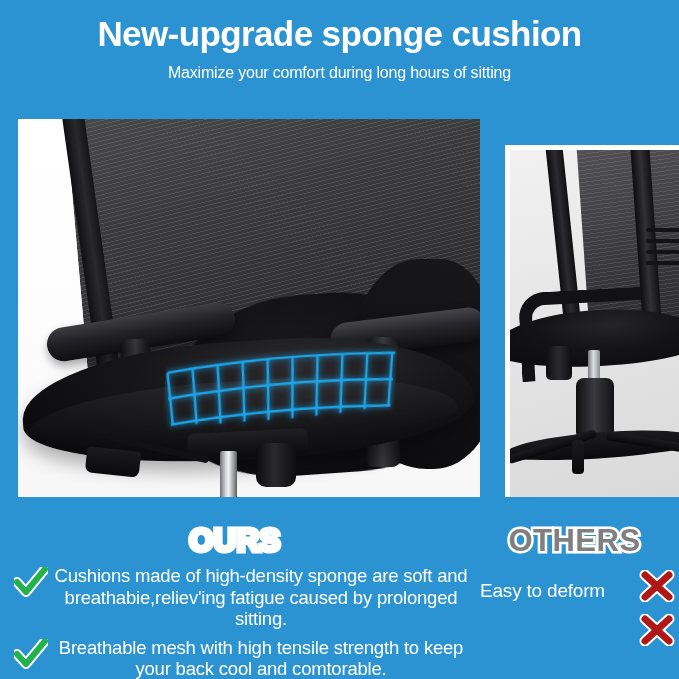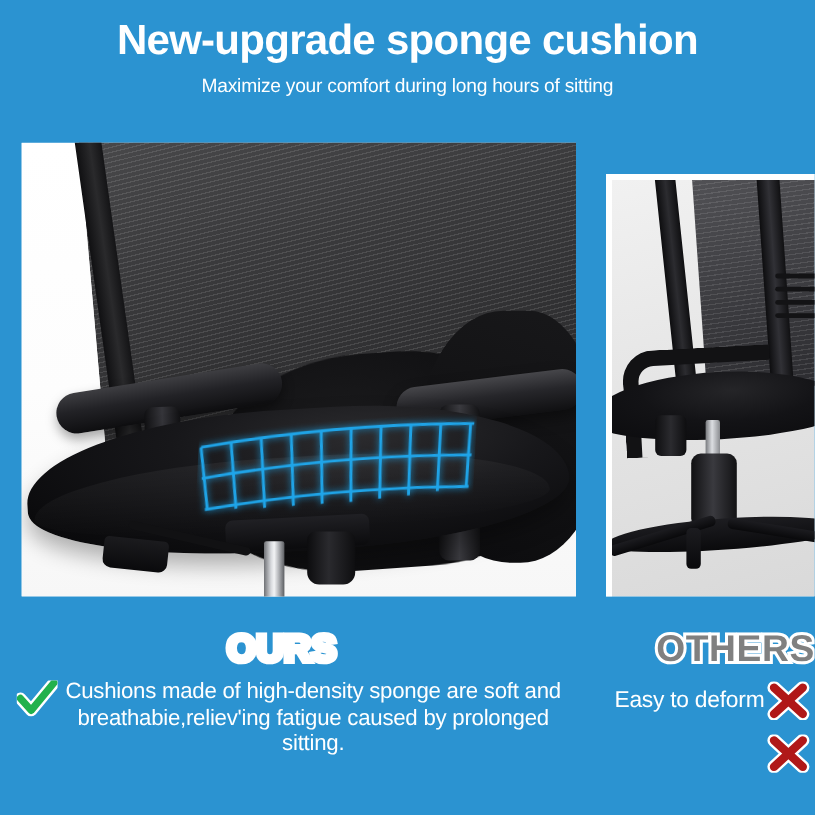--- a/index.html
+++ b/index.html
@@ -195,36 +195,36 @@
   .ours-title,.others-title{
     position:absolute;font-weight:bold;white-space:nowrap;
   }
   .ours-title{
     left:0;top:3px;width:470px;text-align:center;
     font-size:31px;color:#ffffff;letter-spacing:0.5px;
     -webkit-text-stroke:5px #ffffff;paint-order:stroke fill;
     text-shadow:0 0 0 #fff;
   }
   .others-title{
-    left:470px;top:3px;width:209px;text-align:right;
+    left:470px;top:3px;width:209px;text-align:center;
     font-size:31px;color:#808080;letter-spacing:0.5px;
     -webkit-text-stroke:5px #ffffff;paint-order:stroke fill;
   }
 
   .ours-list{position:absolute;left:14px;top:44px;width:458px;}
   .ours-item{position:relative;display:flex;align-items:flex-start;margin-bottom:6px;}
   .chk{flex:0 0 auto;width:34px;height:30px;margin-right:2px;margin-top:3px;}
   .ours-text{
     font-size:18.5px;line-height:21.5px;color:#ffffff;letter-spacing:-0.2px;
     padding-top:1px;
     text-align:center;
   }
 
   .others-list{position:absolute;left:470px;top:46px;width:205px;}
-  .others-item{display:flex;align-items:center;justify-content:flex-end;height:36px;margin-bottom:8px;}
+  .others-item{display:flex;align-items:flex-end;justify-content:flex-end;height:36px;margin-bottom:8px;gap:32px;}
   .others-text{font-size:19px;color:#ffffff;letter-spacing:-0.2px;white-space:nowrap;}
   .xmk{flex:0 0 auto;width:36px;height:32px;margin-left:2px;}
 </style>
 </head>
 <body>
 
 <div id="stage">
 
   <div class="header">
     <div class="headline">New-upgrade sponge cushion</div>
@@ -303,20 +303,29 @@
       <div class="ours-item">
         <span class="chk">
           <svg width="34" height="30" viewBox="0 0 34 30">
             <path d="M3 15 L12 25 L31 2" fill="none" stroke="#ffffff" stroke-width="10" stroke-linecap="round" stroke-linejoin="round"></path>
             <path d="M3 15 L12 25 L31 2" fill="none" stroke="#22b14c" stroke-width="6" stroke-linecap="round" stroke-linejoin="round"></path>
           </svg>
         </span>
         <span class="ours-text">Cushions made of high-density sponge are soft and breathabie,reliev'ing fatigue caused by prolonged sitting.</span>
       </div>
 
+      <div class="ours-item">
+        <span class="chk">
+          <svg width="34" height="30" viewBox="0 0 34 30">
+            <path d="M3 15 L12 25 L31 2" fill="none" stroke="#ffffff" stroke-width="10" stroke-linecap="round" stroke-linejoin="round"></path>
+            <path d="M3 15 L12 25 L31 2" fill="none" stroke="#22b14c" stroke-width="6" stroke-linecap="round" stroke-linejoin="round"></path>
+          </svg>
+        </span>
+        <span class="ours-text">Breathable mesh with high tensile strength to keep your back cool and comtorable.</span>
+      </div>
 
     </div>
 
     <div class="others-list">
 
       <div class="others-item">
         <span class="others-text">Easy to deform</span>
         <span class="xmk">
           <svg width="36" height="32" viewBox="0 0 36 32">
             <g stroke="#ffffff" stroke-width="11" stroke-linecap="round">

